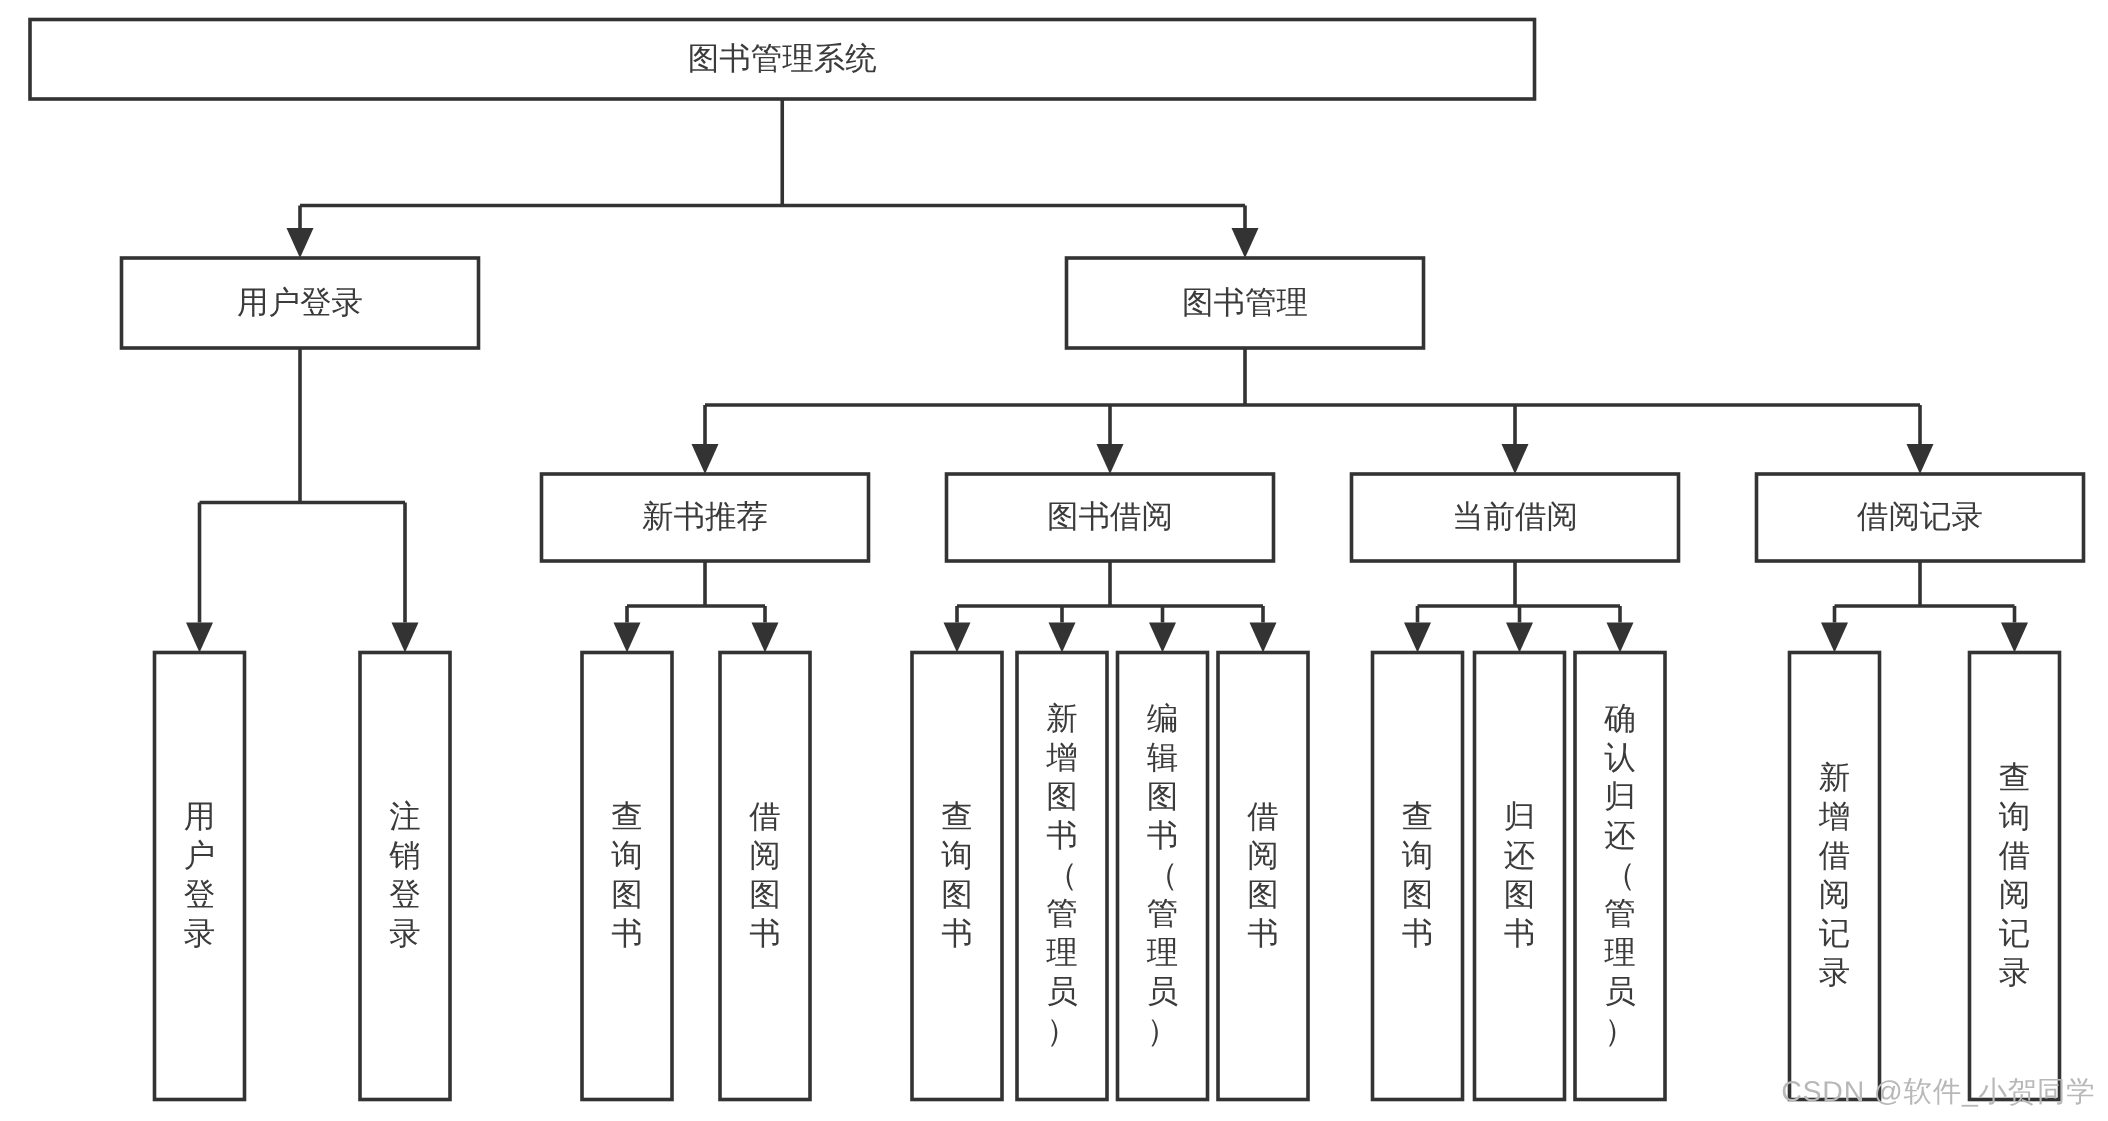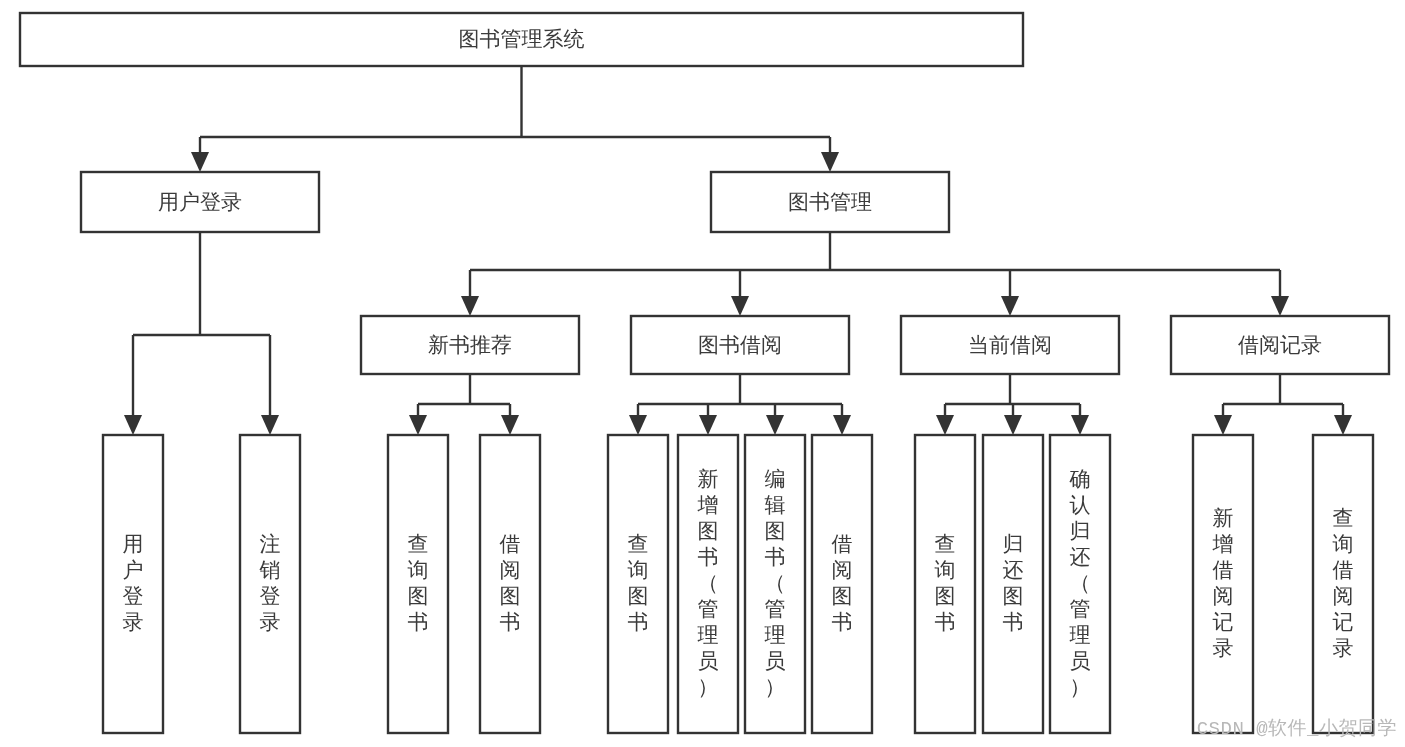--- a/index.html
+++ b/index.html
@@ -51,21 +51,21 @@
     fill: none;
     stroke-linecap: butt;
   }
   .arrow-head {
     fill: #333333;
   }
   .watermark {
     position: absolute;
     right: 8px;
     bottom: 6px;
-    font-family: Liberation Mono, monospace;
+    font-family: Liberation Sans, sans-serif;
     font-size: 19px;
     color: #b8b8b8;
     white-space: nowrap;
     letter-spacing: 0.5px;
     pointer-events: none;
   }
 </style>
 </head>
 <body>
 

